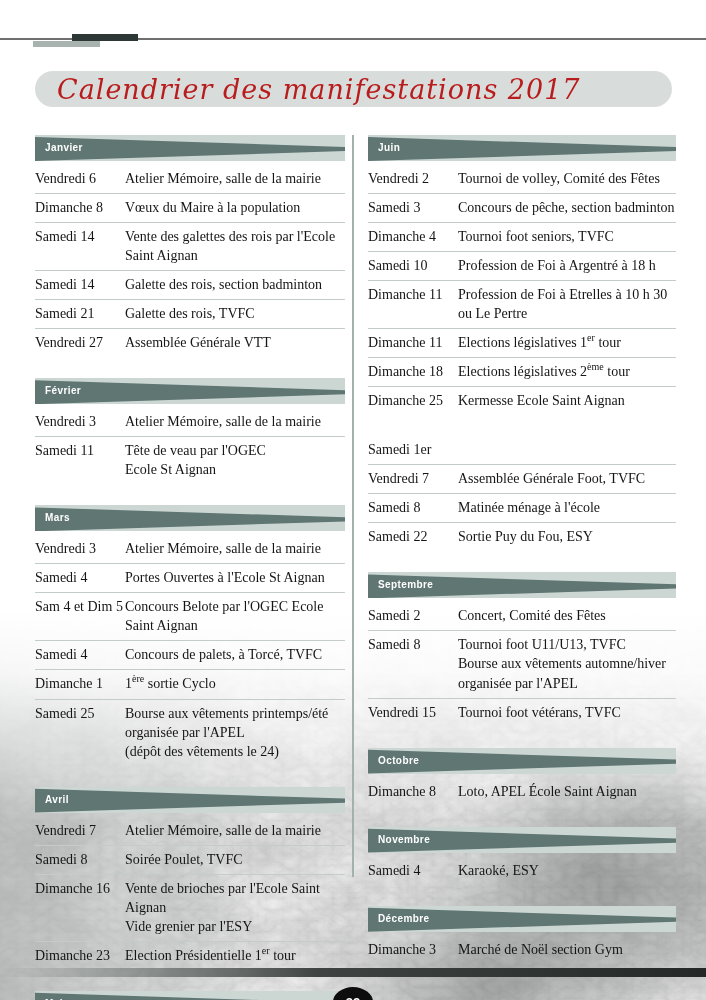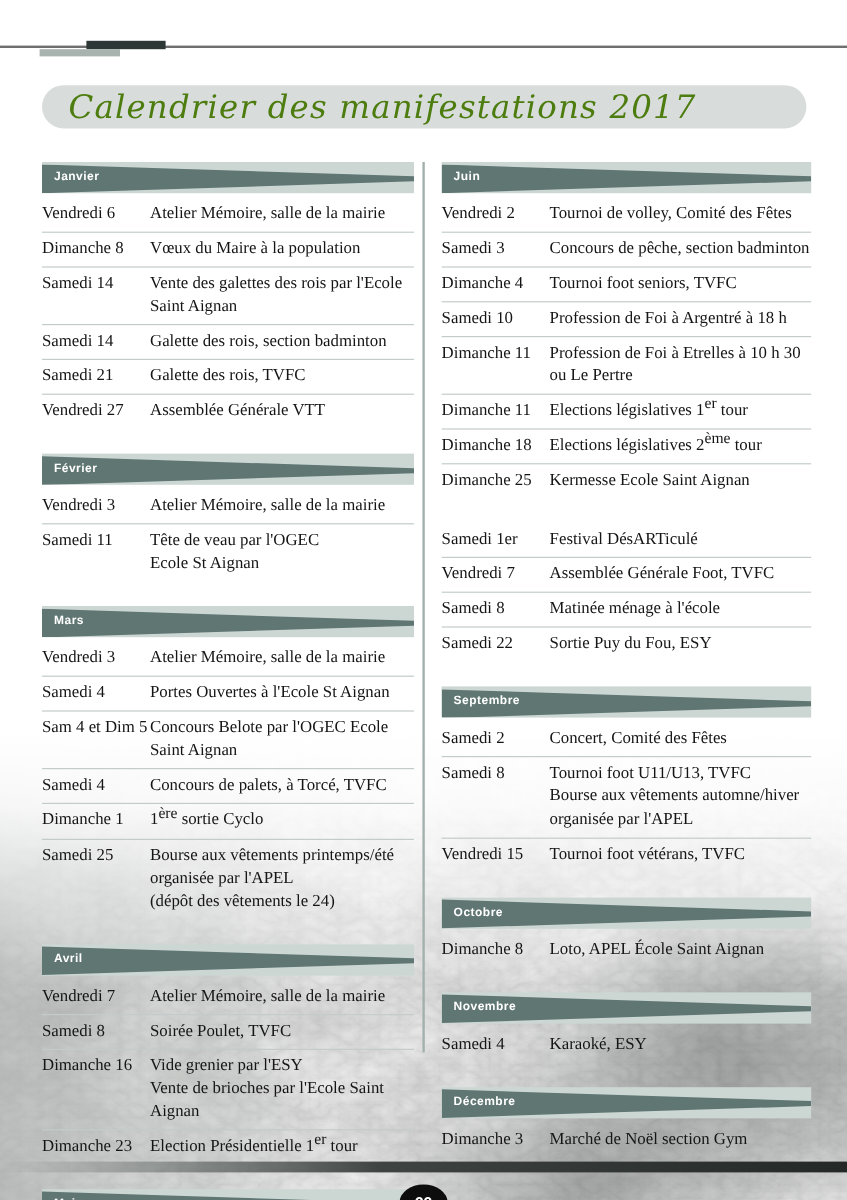--- a/index.html
+++ b/index.html
@@ -12,21 +12,21 @@
   .top-rule{position:absolute;left:0;top:38px;width:706px;height:2px;background:#6f6f6f;}
   .top-dark{position:absolute;left:72px;top:34px;width:66px;height:7px;background:#2d3736;}
   .top-light{position:absolute;left:33px;top:41px;width:67px;height:6px;background:#a8b2af;}
   
   .title-pill{
     position:absolute;left:35px;top:71px;width:637px;height:36px;
     background:#d8dddc;border-radius:18px;display:flex;align-items:center;z-index:2;
   }
   .title-text{
     font-family:"DejaVu Serif",serif;font-style:italic;font-size:27px;
-    color:#4d7c0f;padding-left:22px;letter-spacing:1px;white-space:nowrap;
+    color:#b91c1c;padding-left:22px;letter-spacing:1px;white-space:nowrap;
   }
   
   .col{position:absolute;top:135px;z-index:1;}
   .col-left{left:35px;width:310px;}
   .col-right{left:368px;width:308px;}
   .col-divider{position:absolute;left:352px;top:135px;width:2px;height:742px;background:var(--divider,#a3b1ae);z-index:1;}
   
   .month-section{margin-bottom:21px;}
   .month-banner{position:relative;height:26px;background:var(--banner-light,#ccd7d4);overflow:hidden;margin-bottom:4px;}
   .month-banner::before{
@@ -39,21 +39,21 @@
   }
   
   .event-row{
     display:grid;grid-template-columns:88px 1fr;column-gap:2px;
     padding:4px 0 5px;border-bottom:1px solid var(--rule,#c3ccca);
     font-size:14px;line-height:1.36;
   }
   .event-row:last-child{border-bottom:none;}
   .event-date{white-space:nowrap;}
   .event-desc div{margin:0;}
-  sup{font-size:13px;line-height:0;}
+  sup{font-size:10px;line-height:0;}
   
   .frost{position:absolute;left:0;bottom:0;width:706px;height:390px;z-index:0;}
   .frost svg{display:block;}
   .frost::after{
     content:"";position:absolute;inset:0;
     background:
       linear-gradient(to bottom,#ffffff 0%,rgba(255,255,255,.88) 16%,rgba(255,255,255,0) 55%),
       linear-gradient(to right,rgba(158,163,161,.55) 0%,rgba(255,255,255,0) 38%),
       radial-gradient(ellipse 280px 200px at 88% 70%,rgba(38,43,42,.38),rgba(0,0,0,0) 70%),
       radial-gradient(ellipse 220px 150px at 68% 96%,rgba(38,43,42,.30),rgba(0,0,0,0) 70%);
@@ -232,22 +232,22 @@
         </div>
         <div class="event-row">
           <div class="event-date">Samedi 8</div>
           <div class="event-desc">
             <div>Soirée Poulet, TVFC</div>
           </div>
         </div>
         <div class="event-row">
           <div class="event-date">Dimanche 16</div>
           <div class="event-desc">
+            <div>Vente de brioches par l'Ecole Saint Aignan</div>
             <div>Vide grenier par l'ESY</div>
-            <div>Vente de brioches par l'Ecole Saint Aignan</div>
           </div>
         </div>
         <div class="event-row">
           <div class="event-date">Dimanche 23</div>
           <div class="event-desc">
             <div>Election Présidentielle 1<sup>er</sup> tour</div>
           </div>
         </div>
       </div>
       <div class="month-section">
@@ -307,23 +307,20 @@
         <div class="event-row">
           <div class="event-date">Dimanche 25</div>
           <div class="event-desc">
             <div>Kermesse Ecole Saint Aignan</div>
           </div>
         </div>
       </div>
       <div class="month-section">
         <div class="event-row">
           <div class="event-date">Samedi 1er</div>
-          <div class="event-desc">
-            <div>Festival DésARTiculé</div>
-          </div>
         </div>
         <div class="event-row">
           <div class="event-date">Vendredi 7</div>
           <div class="event-desc">
             <div>Assemblée Générale Foot, TVFC</div>
           </div>
         </div>
         <div class="event-row">
           <div class="event-date">Samedi 8</div>
           <div class="event-desc">

